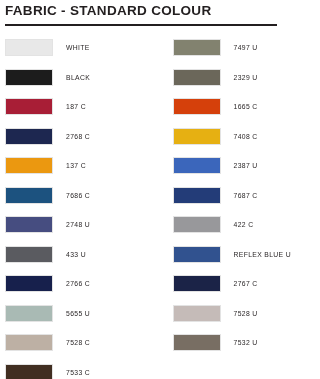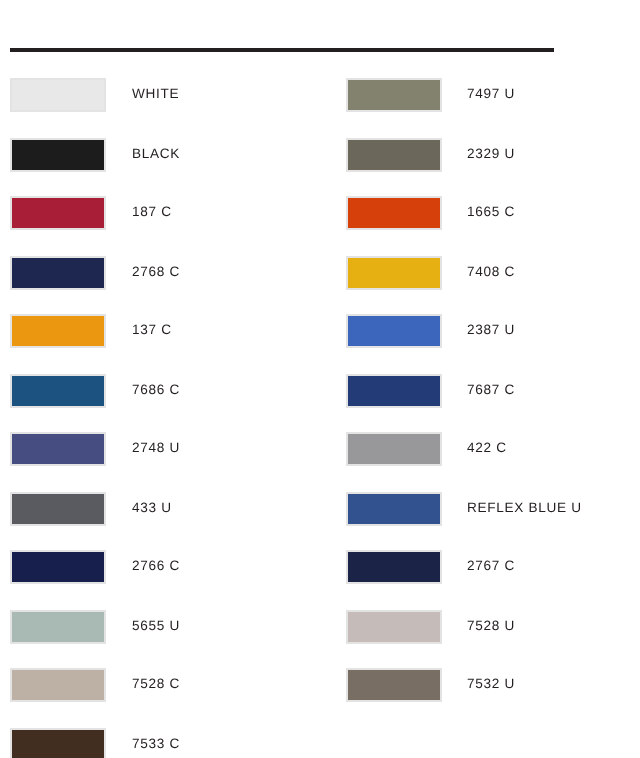--- a/index.html
+++ b/index.html
@@ -73,20 +73,21 @@
     color: #231f20;
     white-space: nowrap;
     font-family: "Liberation Sans", sans-serif;
   }
 </style>
 </head>
 <body>
 
 <div class="sheet">
 
+  <div class="page-title">FABRIC - STANDARD COLOUR</div>
 
   <div class="title-rule"></div>
 
   <div class="columns">
     <div class="col col-left">
         <div class="swatch-row">
           <div class="swatch" style="background: rgb(232, 232, 232);"></div>
           <div class="swatch-label">WHITE</div>
         </div>
         <div class="swatch-row">

